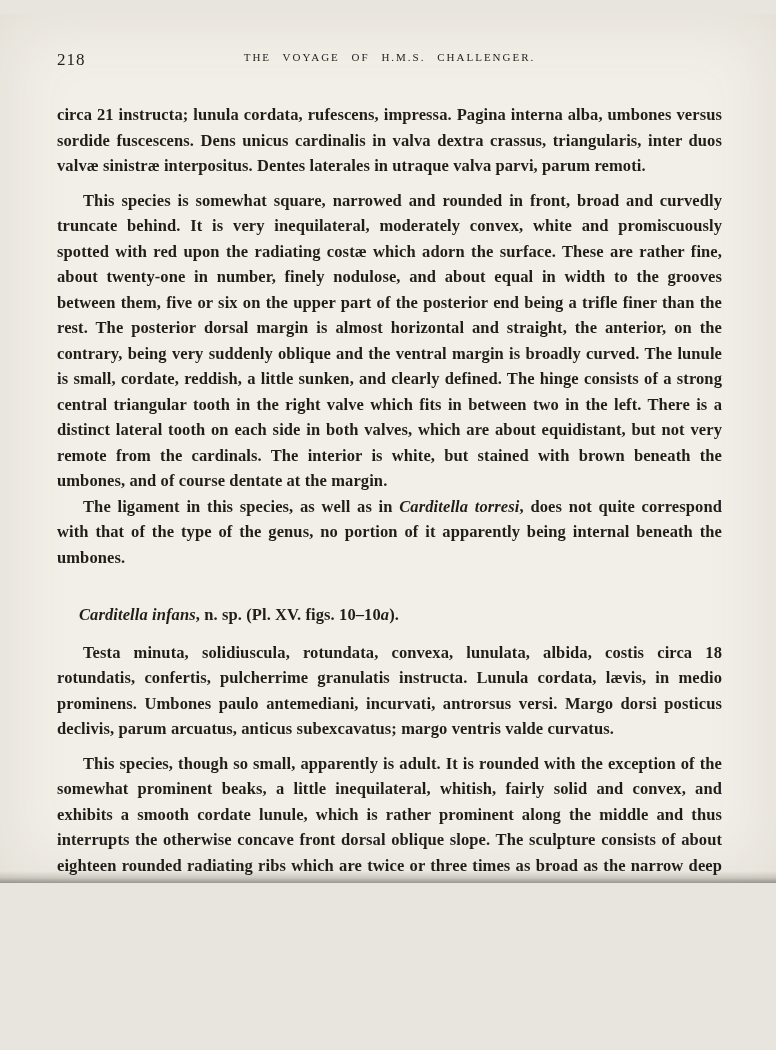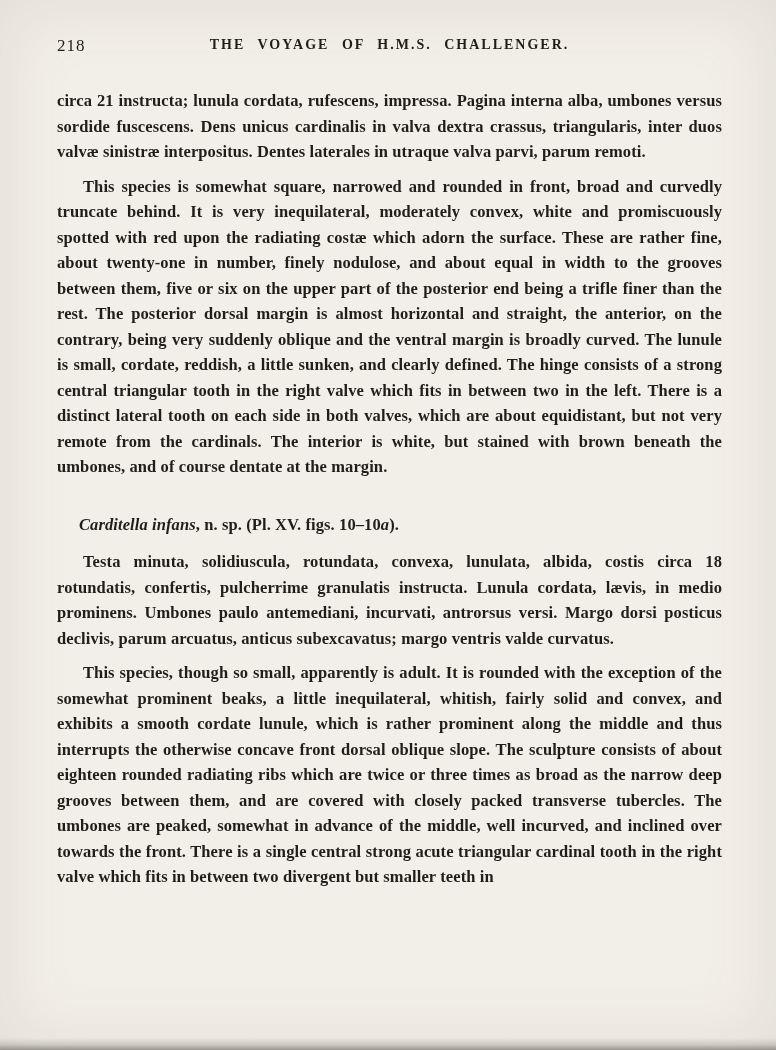--- a/index.html
+++ b/index.html
@@ -3,22 +3,22 @@
 <meta charset="utf-8">
 <style>
   html, body {
     margin: 0;
     padding: 0;
     background: #e8e5de;
   }
   .page {
     position: relative;
     width: 776px;
-    height: 1050px;
-    margin: 0 auto;
+    height: 869px;
+    margin: 14px auto;
     background: #f2efe8;
     box-shadow: inset 0 0 70px rgba(120, 108, 88, 0.14);
     overflow: hidden;
     font-family: "Liberation Serif", "DejaVu Serif", serif;
     color: #211e1a;
     box-sizing: border-box;
     padding: 36px 54px 4px 57px;
   }
   .page-header {
     position: relative;
@@ -28,22 +28,22 @@
   .page-number {
     position: absolute;
     left: 0;
     top: 0;
     font-size: 17px;
     letter-spacing: 1px;
   }
   .running-title {
     display: block;
     text-align: center;
-    font-size: 14px;
-    font-weight: bold;
+    font-size: 11px;
+    font-weight: normal;
     letter-spacing: 2px;
     word-spacing: 7px;
     padding-top: 1px;
   }
   .page-body {
     font-size: 16.5px;
     line-height: 25.5px;
     text-align: justify;
     letter-spacing: 0.1px;
     font-weight: bold;
@@ -93,20 +93,21 @@
   </header>
 
   <main class="page-body">
 
     <p class="para"><span>circa 21 instructa; lunula cordata, rufescens, impressa.  Pagina interna alba, umbones versus sordide fuscescens.  Dens unicus cardinalis in valva dextra crassus, triangularis, inter duos valvæ sinistræ interpositus.  Dentes laterales in utraque valva parvi, parum remoti.</span></p>
 
     <p class="para indent space-before-sm"><span>This species is somewhat square, narrowed and rounded in front, broad and curvedly truncate behind.  It is very inequilateral, moderately convex, white and promiscuously spotted with red upon the radiating costæ which adorn the surface.  These are rather fine, about twenty-one in number, finely nodulose, and about equal in width to the grooves between them, five or six on the upper part of the posterior end being a trifle finer than the rest.  The posterior dorsal margin is almost horizontal and straight, the anterior, on the contrary, being very suddenly oblique and the ventral margin is broadly curved.  The lunule is small, cordate, reddish, a little sunken, and clearly defined.  The hinge consists of a strong central triangular tooth in the right valve which fits in between two in the left.  There is a distinct lateral tooth on each side in both valves, which are about equidistant, but not very remote from the cardinals.  The interior is white, but stained with brown beneath the umbones, and of course dentate at the margin.</span></p>
 
 
 
+    <p class="para indent"><span>The ligament in this species, as well as in </span><span class="it">Carditella torresi</span><span>, does not quite correspond with that of the type of the genus, no portion of it apparently being internal beneath the umbones.</span></p>
 
     <p class="para species-heading"><span class="it">Carditella infans</span><span>, n. sp. (Pl. XV. figs. 10–10</span><span class="it">a</span><span>).</span></p>
 
     <p class="para indent"><span>Testa minuta, solidiuscula, rotundata, convexa, lunulata, albida, costis circa 18 rotundatis, confertis, pulcherrime granulatis instructa.  Lunula cordata, lævis, in medio prominens.  Umbones paulo antemediani, incurvati, antrorsus versi.  Margo dorsi posticus declivis, parum arcuatus, anticus subexcavatus; margo ventris valde curvatus.</span></p>
 
     <p class="para indent space-before-sm"><span>This species, though so small, apparently is adult.  It is rounded with the exception of the somewhat prominent beaks, a little inequilateral, whitish, fairly solid and convex, and exhibits a smooth cordate lunule, which is rather prominent along the middle and thus interrupts the otherwise concave front dorsal oblique slope.  The sculpture consists of about eighteen rounded radiating ribs which are twice or three times as broad as the narrow deep grooves between them, and are covered with closely packed transverse tubercles.  The umbones are peaked, somewhat in advance of the middle, well incurved, and inclined over towards the front.  There is a single central strong acute triangular cardinal tooth in the right valve which fits in between two divergent but smaller teeth in</span></p>
 
   </main>
 
   <div class="scan-bottom-edge"></div>

